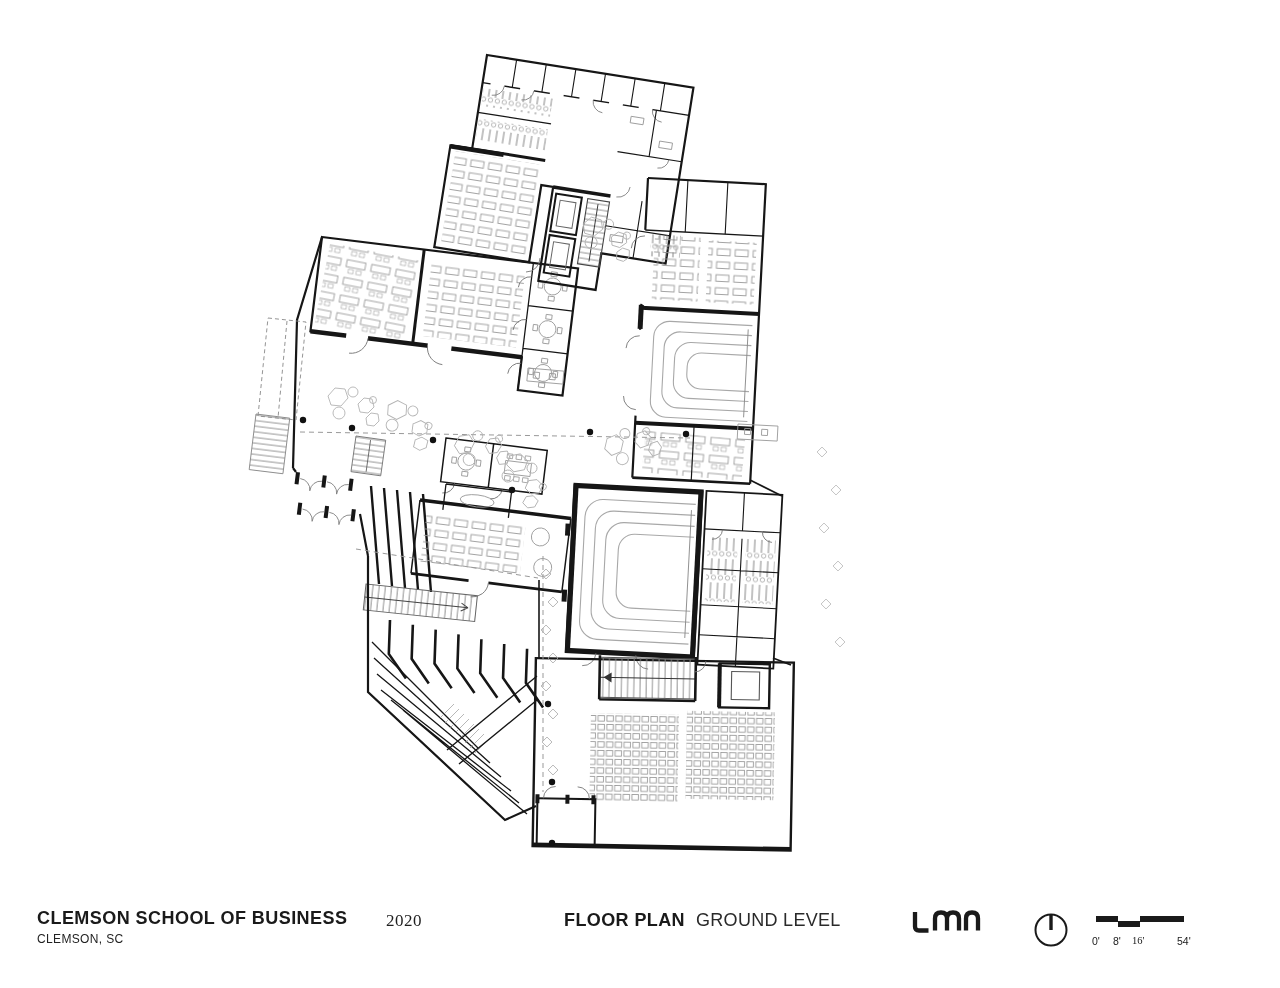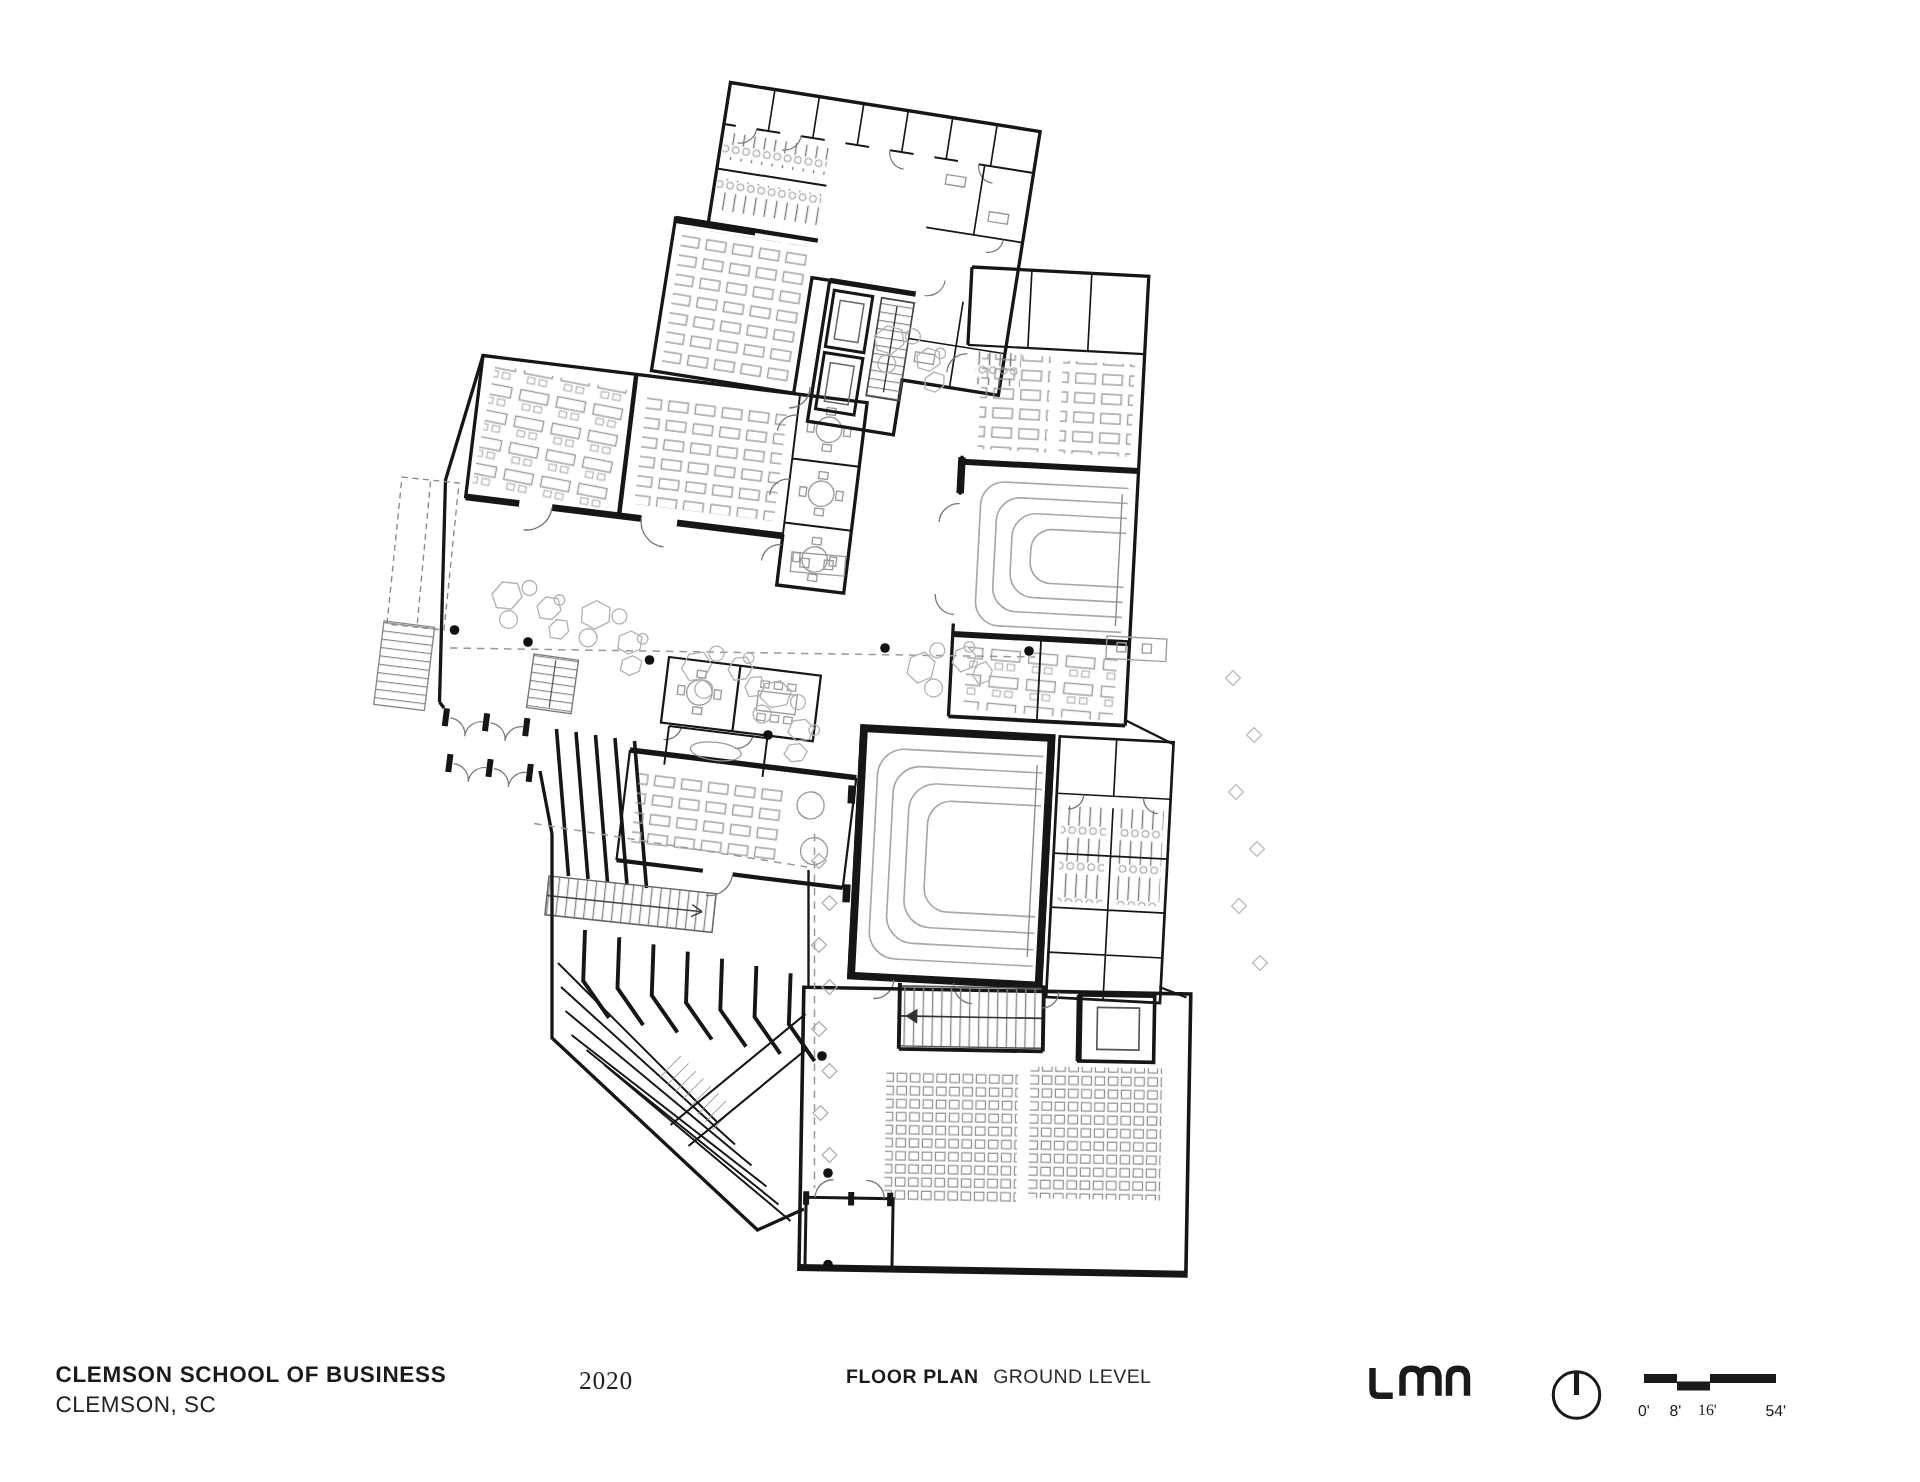--- a/index.html
+++ b/index.html
@@ -1,23 +1,23 @@
 <!DOCTYPE html>
 <html><head>
 <meta charset="utf-8">
 <style>
   html,body{margin:0;padding:0;background:#fff;}
   .sheet{position:relative;width:1280px;height:988px;background:#fff;overflow:hidden;
          font-family:"Liberation Sans",sans-serif;color:#1a1a1a;}
   .plan-svg{position:absolute;left:0;top:0;}
   .tb-left{position:absolute;left:37px;top:908px;}
-  .tb-left h1{margin:0;font-size:15px;font-weight:700;letter-spacing:.45px;}
-  .tb-left h2{margin:3px 0 0 0;font-size:15px;font-weight:400;letter-spacing:.35px;color:#222;}
+  .tb-left h1{margin:0;font-size:18px;font-weight:700;letter-spacing:.45px;}
+  .tb-left h2{margin:3px 0 0 0;font-size:12px;font-weight:400;letter-spacing:.35px;color:#222;}
   .tb-year{position:absolute;left:386px;top:911px;font-size:17px;letter-spacing:.5px;color:#1f1f1f;font-family:Liberation Serif, serif;}
-  .tb-title{position:absolute;left:564px;top:910px;font-size:13px;white-space:nowrap;}
+  .tb-title{position:absolute;left:564px;top:910px;font-size:18px;white-space:nowrap;}
   .tb-title .bold{font-weight:700;letter-spacing:.4px;}
   .tb-title .light{font-weight:400;color:#2a2a2a;margin-left:6px;letter-spacing:.3px;}
   .logo-svg{position:absolute;left:911px;top:908px;}
   .north-svg{position:absolute;left:1032px;top:910px;}
   .scalebar{position:absolute;left:1092px;top:910px;width:110px;height:42px;}
   .scalebar svg{position:absolute;left:0;top:0;}
   .scalebar .lbl{position:absolute;top:25px;font-size:10.5px;color:#1a1a1a;}
   .lbl0{left:0px;} .lbl8{left:21px;} .lbl16{left:40px;font-family:Liberation Serif, serif;} .lbl32{left:85px;}
   .sr-only{position:absolute;width:1px;height:1px;overflow:hidden;clip:rect(0 0 0 0);white-space:nowrap;}
 </style>

